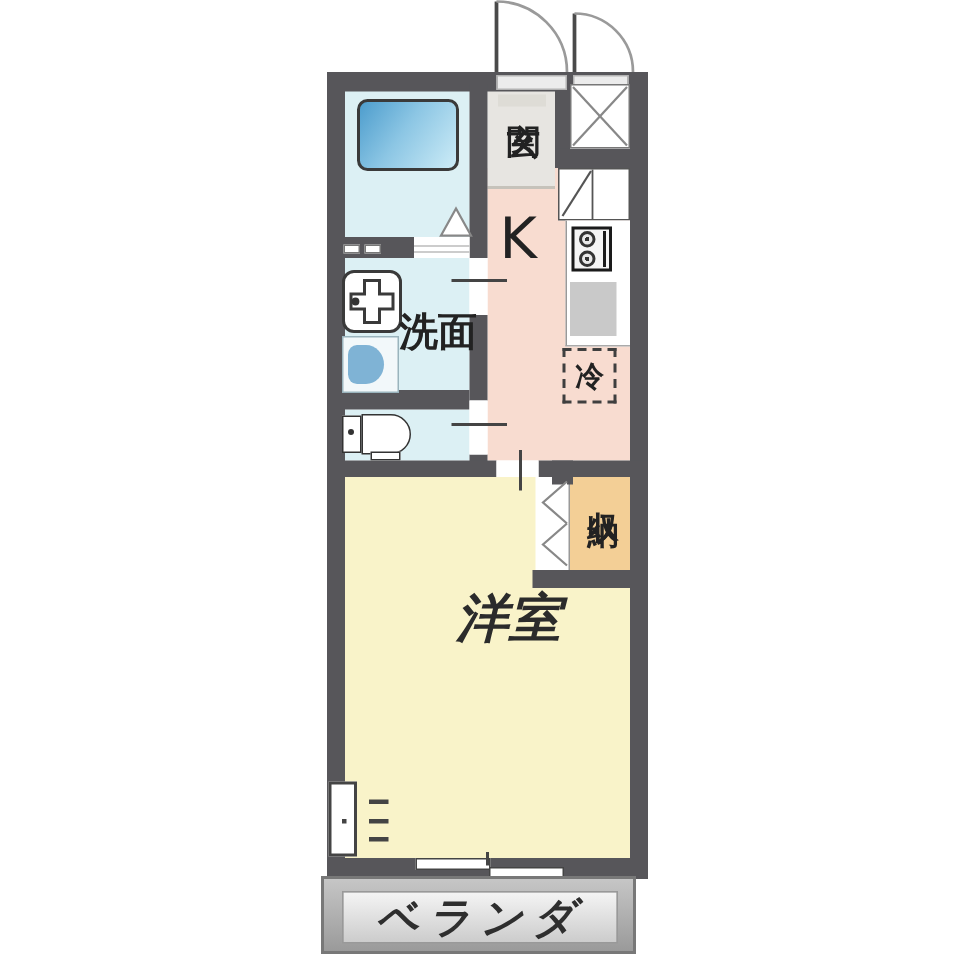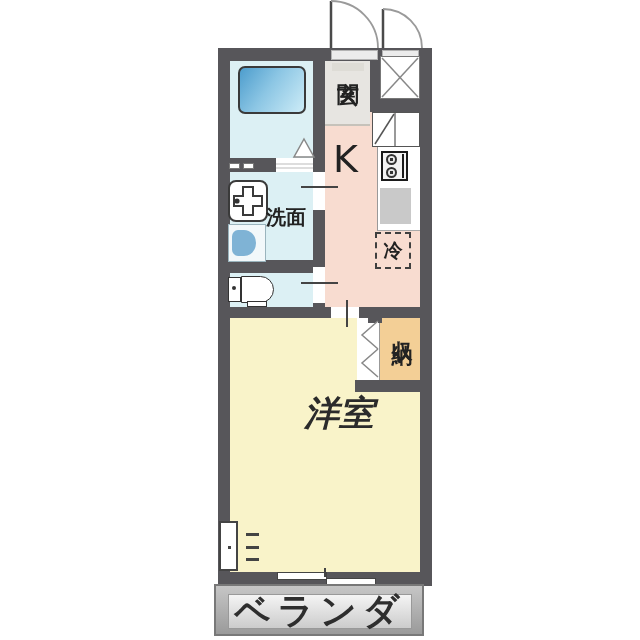--- a/index.html
+++ b/index.html
@@ -95,21 +95,21 @@
   </div>
   <div class="abs" style="left:246px;top:533px;width:13px;height:3px;background:#444;"></div>
   <div class="abs" style="left:246px;top:546px;width:13px;height:3px;background:#444;"></div>
   <div class="abs" style="left:246px;top:558px;width:13px;height:3px;background:#444;"></div>
 
   <div class="abs" style="left:277px;top:572px;width:50px;height:8px;background:#fff;border:1.5px solid #444;box-sizing:border-box;"></div>
   <div class="abs" style="left:326px;top:578px;width:50px;height:8px;background:#fff;border:1.5px solid #444;box-sizing:border-box;"></div>
 
   <div class="abs" style="left:214px;top:584px;width:210px;height:52px;background:linear-gradient(180deg,var(--veranda-a),var(--veranda-b));border:2px solid #787878;box-sizing:border-box;">
     <div style="position:absolute;left:12px;top:8px;width:182px;height:33px;background:linear-gradient(180deg,var(--veranda-panel-a),var(--veranda-panel-b));border:1px solid #999;display:flex;align-items:center;justify-content:center;">
-      <span class="txt" style="position:static;font-size:36px;font-weight:600;letter-spacing:6px;color:#2e2e2e;">ベランダ</span>
+      <span class="txt" style="position:static;font-size:28px;font-weight:600;font-style:italic;letter-spacing:6px;color:#2e2e2e;">ベランダ</span>
     </div>
   </div>
 
   <svg class="overlay" viewBox="0 0 640 640">
 
     <g>
       <line x1="331" y1="1" x2="331" y2="48" stroke="#4a4a4a" stroke-width="2.5"></line>
       <path d="M 331 1 A 47 47 0 0 1 378 48" fill="none" stroke="#9a9a9a" stroke-width="1.8"></path>
     </g>
 
@@ -147,21 +147,21 @@
       <line x1="325" y1="568" x2="325" y2="577" stroke="#444" stroke-width="2"></line>
       <line x1="276" y1="164" x2="313" y2="164" stroke="#bbb" stroke-width="1"></line>
       <line x1="276" y1="168" x2="313" y2="168" stroke="#bbb" stroke-width="1"></line>
     </g>
   </svg>
 
   <div class="txt vtxt" style="left:332px;top:63px;font-size:22px;font-weight:600;letter-spacing:3px;background:#dedcd6;padding:1px 1px;">玄関</div>
 
   <div class="txt" style="left:333px;top:137px;font-size:38px;font-weight:500;">K</div>
 
-  <div class="txt" style="left:266px;top:204px;font-size:20px;font-weight:600;">洗面</div>
+  <div class="txt" style="left:266px;top:204px;font-size:26px;font-weight:600;">洗面</div>
 
   <div class="txt vtxt" style="left:388px;top:324px;font-size:21px;font-weight:600;letter-spacing:4px;">収納</div>
 
   <div class="abs" style="left:230px;top:394px;width:190px;text-align:center;color:#2b2b2b;font-style:italic;line-height:1.12;">
     <div style="font-size:35px;font-weight:600;margin-left:28px;">洋室</div>
   </div>
 
 </div>
 
 </body></html>

